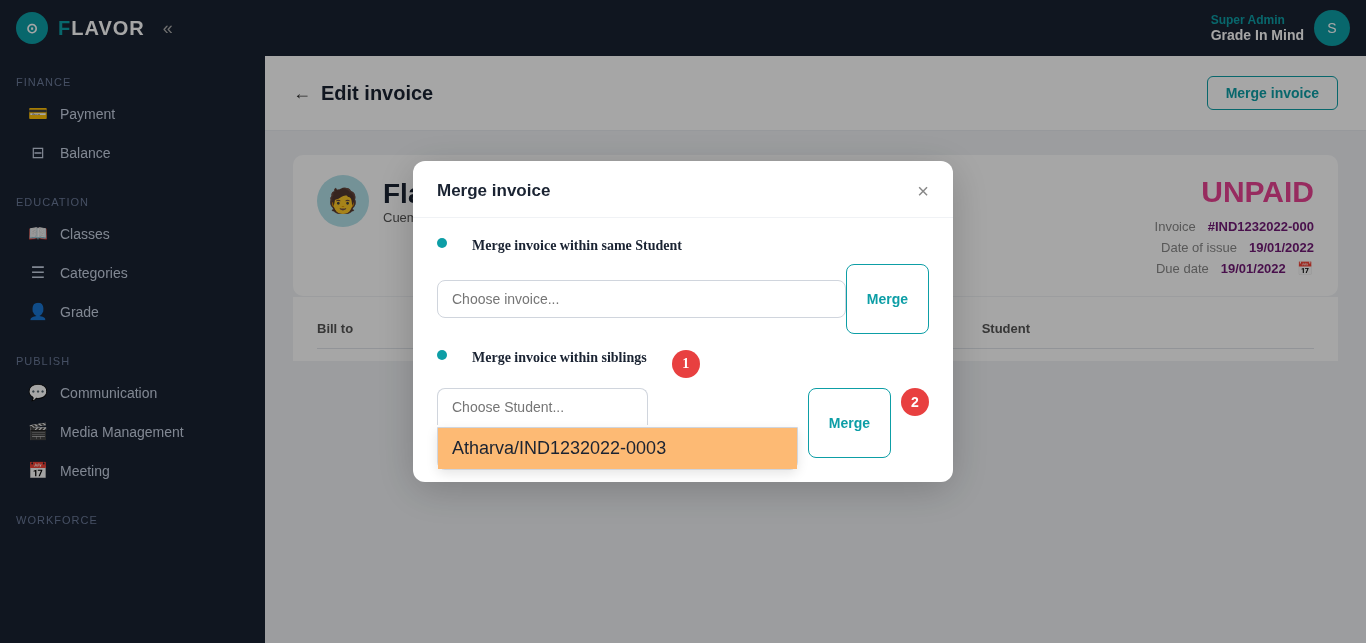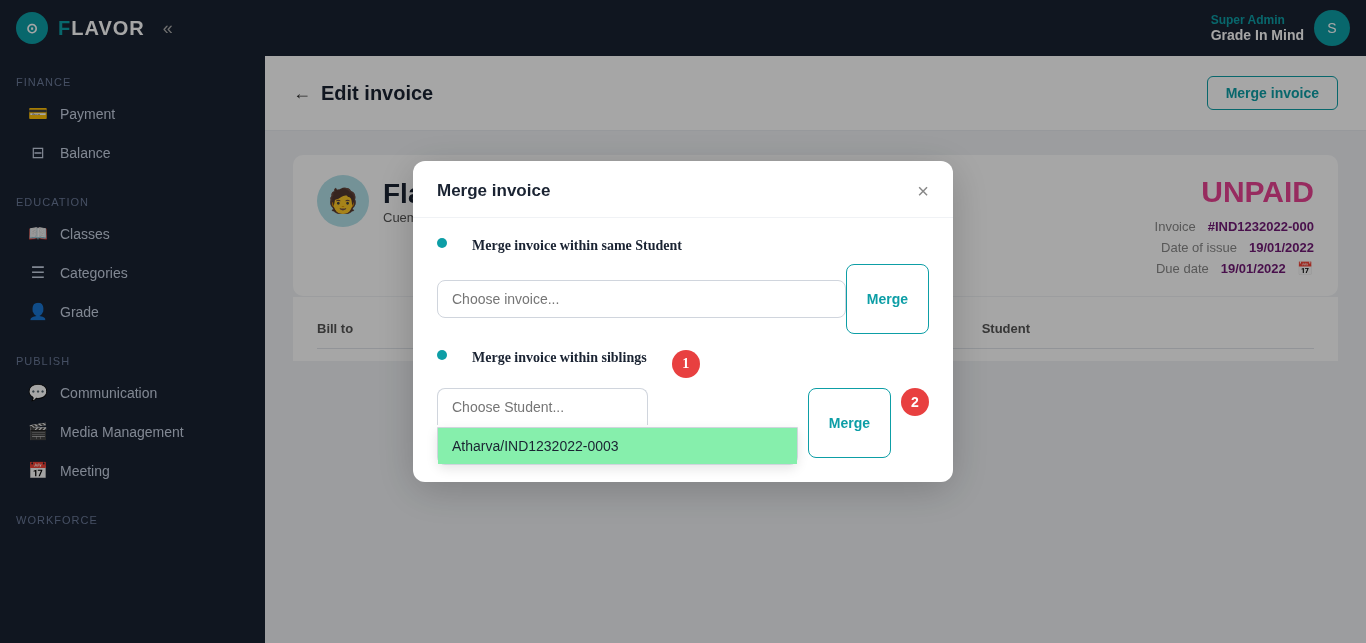--- a/index.html
+++ b/index.html
@@ -260,24 +260,24 @@
       top: calc(100% + 2px);
       left: 0; right: 0;
       background: white;
       border: 1.5px solid #d0d5dd;
       border-radius: 0 0 8px 8px;
       z-index: 10;
       box-shadow: 0 4px 12px rgba(0,0,0,0.1);
     }
     .dropdown-item {
       padding: 10px 14px;
-      font-size: 14px;
+      font-size: 18px;
       color: #1a2332;
       cursor: pointer;
-      background: #86efac;
+      background: #fdba74;
     }
 
     .siblings-section { margin-top: 0; }
     .siblings-merge-row {
       display: flex; gap: 10px; align-items: flex-start;
     }
     .siblings-input-col {
       flex: 1; position: relative;
     }
   </style>

